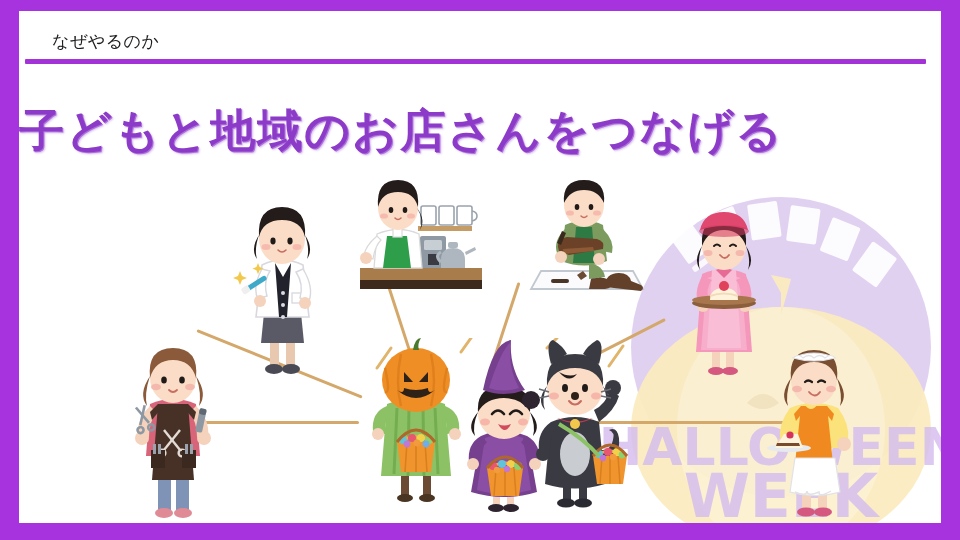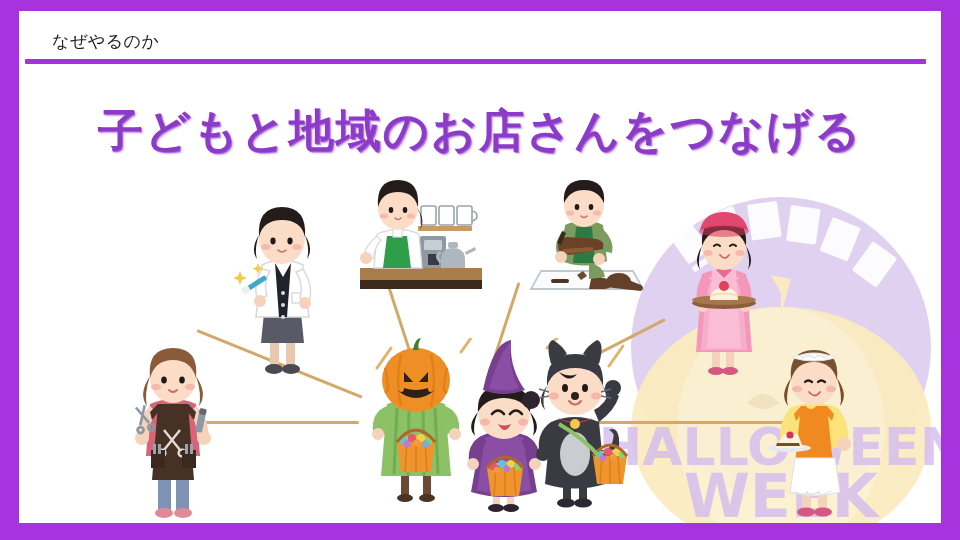--- a/index.html
+++ b/index.html
@@ -18,21 +18,21 @@
 
   
   .page{position:absolute;left:19px;top:11px;width:922px;height:512px;background:#FFFFFF;overflow:hidden;}
 
   
   .hdr{position:absolute;left:9px;top:19px;font-size:17px;color:#1b1b1b;letter-spacing:.5px;
        font-family:"DejaVu Sans","Liberation Sans",sans-serif;margin-left:24px;}
   .hdr-rule{position:absolute;left:6px;top:48px;width:901px;height:5px;background:#A333D9;border-radius:1px;}
 
   
-  .title{position:absolute;left:0;top:90px;width:922px;text-align:center;
+  .title{position:absolute;left:0;top:90px;width:922px;text-align:left;
          font-size:45px;font-weight:bold;letter-spacing:2px;color:#8C3BC8;
          font-family:"DejaVu Sans","Liberation Sans",sans-serif;
          text-shadow:1px 1px 0 #b070dd, 2px 2px 2px rgba(150,90,200,.35);}
 
   
   .wm{position:absolute;right:-26px;bottom:-46px;width:372px;height:372px;z-index:1;pointer-events:none;}
 
   
   .ln{position:absolute;height:3px;background:#D4A86A;transform-origin:0 50%;border-radius:2px;z-index:3;}
 

